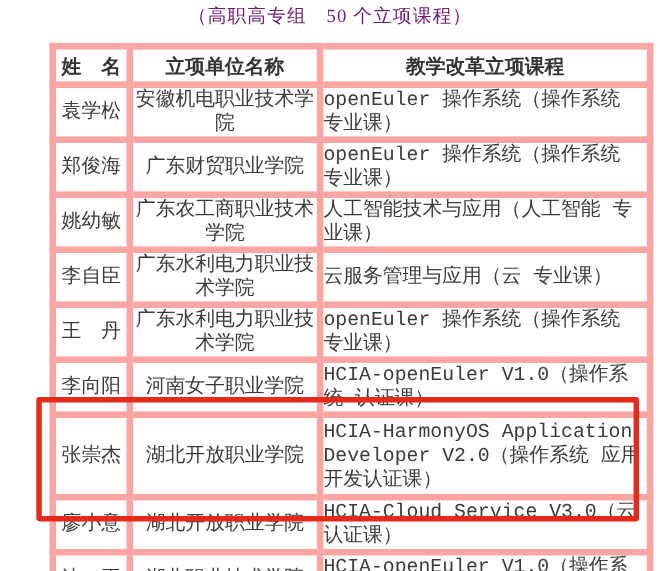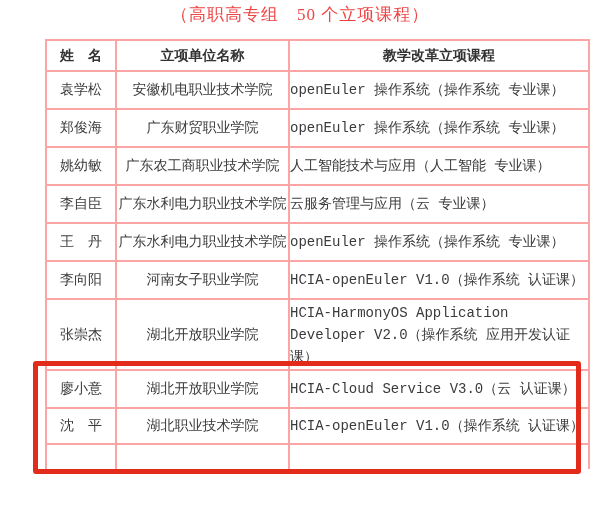--- a/index.html
+++ b/index.html
@@ -10,35 +10,35 @@
     position: relative;
     font-family: "Liberation Sans", "DejaVu Sans", sans-serif;
   }
   .doc-title {
     position: absolute;
     top: 3px; left: 0; width: 600px;
     text-align: center;
     font-family: "Liberation Serif", "DejaVu Serif", serif;
     font-size: 17px;
     line-height: 24px;
-    color: #ef4444;
+    color: #701a75;
     letter-spacing: 1px;
     white-space: nowrap;
   }
   table.award-table {
     position: absolute;
     left: 45px; top: 39px;
     width: 543px;
     border-collapse: collapse;
     table-layout: fixed;
   }
   .award-table th, .award-table td {
-    border: 2px solid #fca5a5;
+    border: 6px solid #fca5a5;
     color: #3b3b3b;
-    font-size: 14px;
+    font-size: 18px;
     padding: 0;
     vertical-align: middle;
     overflow: hidden;
   }
   .award-table th {
     font-weight: bold;
     height: 29px;
     text-align: center;
     color: #333333;
   }

